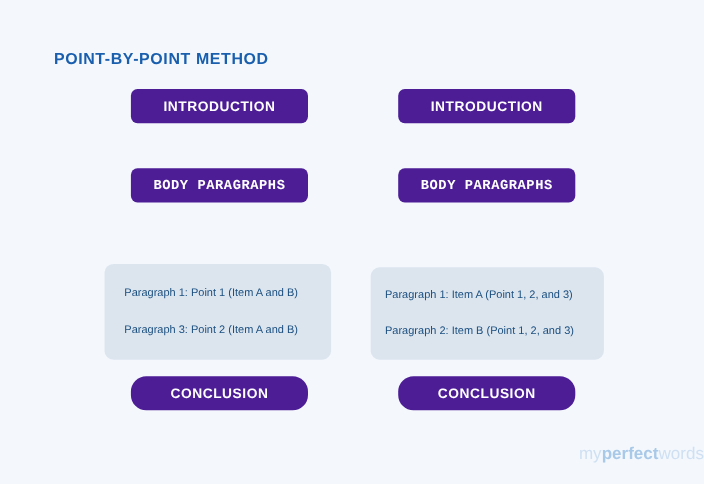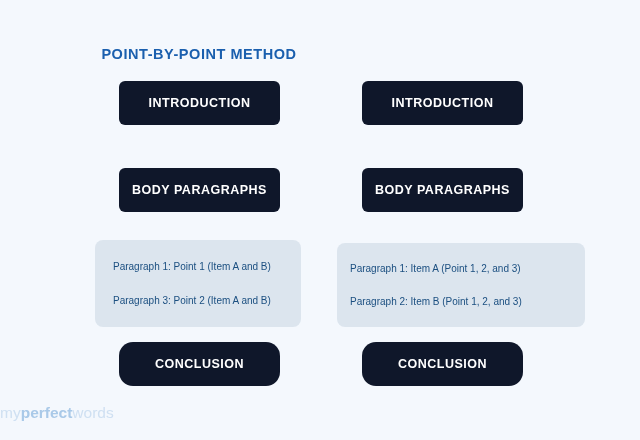--- a/index.html
+++ b/index.html
@@ -28,51 +28,50 @@
     height: 440px;
   }
   #col-left  { left: 49px; }
   #col-right { left: 292px; }
 
   .col-heading {
     position: absolute;
     top: 46px;
     left: 0;
     width: 300px;
-    text-align: center;
     color: #1a5fae;
     font-size: 14.5px;
     font-weight: bold;
     letter-spacing: 0.55px;
     white-space: nowrap;
   }
 
   
   .stage-box {
     position: absolute;
     left: 70px;
     width: 161px;
-    height: 44px;
-    background: #0f172a;
+    height: 31px;
+    background: #4c1d95;
     border-radius: 6px;
     display: flex;
     align-items: center;
     justify-content: center;
   }
   .stage-label {
     color: #ffffff;
     font-size: 12.5px;
     font-weight: bold;
     letter-spacing: 0.5px;
     white-space: nowrap;
     text-align: center;
   }
 
   .stage-intro      { top: 81px;  }
-  .stage-body       { top: 168px; }
+  .stage-body       { top: 153px; font-family: Liberation Mono, monospace; }
   .stage-conclusion { top: 342px; border-radius: 14px; }
 
   
   .detail-panel {
     position: absolute;
     background: #dce5ee;
     border-radius: 8px;
     display: flex;
     flex-direction: column;
     justify-content: center;
@@ -82,40 +81,40 @@
     top: 240px;
     width: 206px;
     height: 87px;
     padding: 0 0 0 18px;
     box-sizing: border-box;
     justify-content: space-evenly;
   }
   #panel-right {
     left: 45px;
     top: 243px;
-    width: 248px;
+    width: 212px;
     height: 84px;
     padding: 0 0 0 13px;
     box-sizing: border-box;
     justify-content: space-evenly;
   }
   .detail-line {
     color: #1b4f80;
     font-size: 10px;
     line-height: 13px;
     white-space: nowrap;
   }
 
   
   #footer-logo {
     position: absolute;
     left: 0;
     top: 403px;
     width: 640px;
-    text-align: left;
+    text-align: right;
     font-size: 15.5px;
     line-height: 20px;
     white-space: nowrap;
   }
   .logo-my,
   .logo-words {
     color: #cfe0f2;
     font-weight: normal;
   }
   .logo-perfect {

